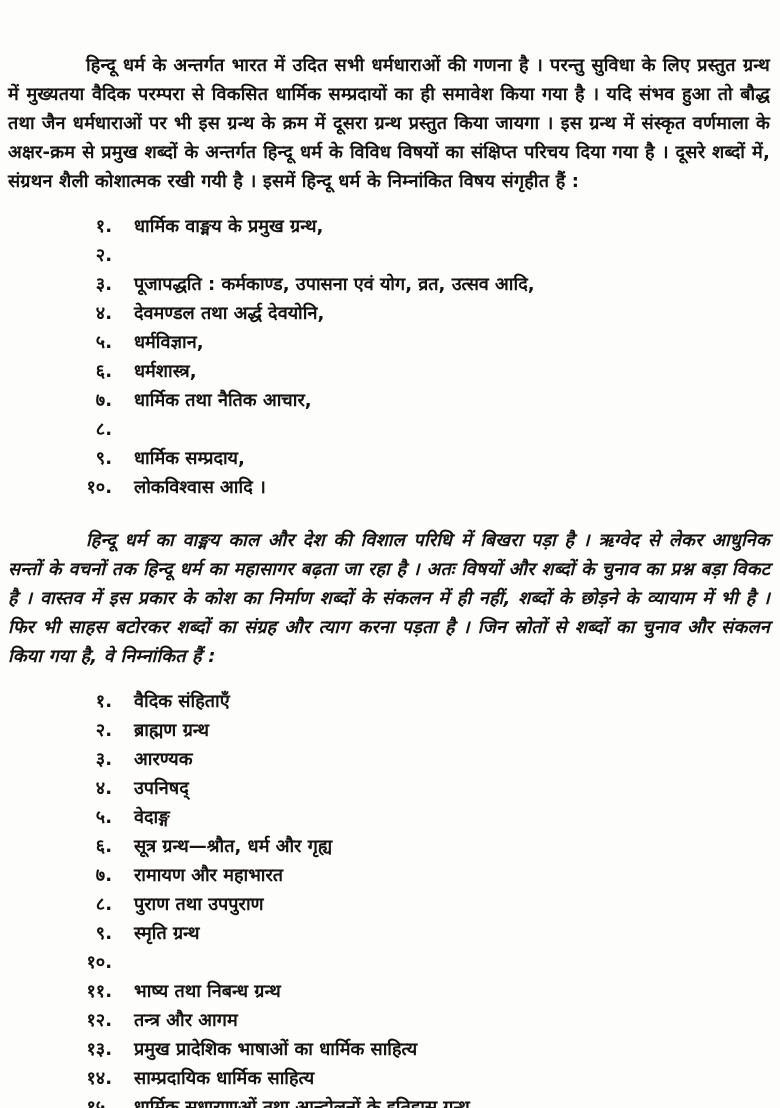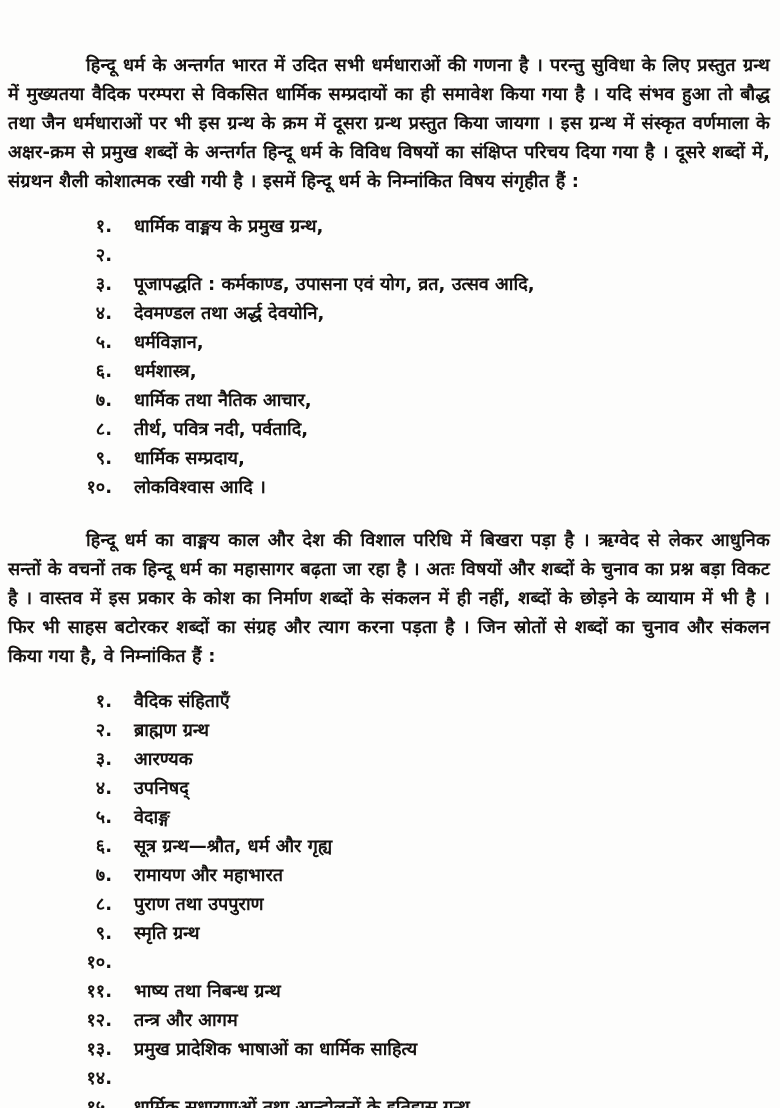--- a/index.html
+++ b/index.html
@@ -39,21 +39,21 @@
     align-items: baseline;
   }
   .list .num {
     min-width: 42px;
     text-align: right;
     flex: 0 0 auto;
   }
   .list .txt {
     margin-left: 22px;
   }
-  .gap-before-para { margin-top: 10px; }
+  .gap-before-para { margin-top: 10px; font-style: italic; }
 </style>
 </head>
 <body>
 
 <div class="page">
 
   <p class="para">हिन्दू धर्म के अन्तर्गत भारत में उदित सभी धर्मधाराओं की गणना है ।  परन्तु सुविधा के  लिए प्रस्तुत ग्रन्थ में मुख्यतया वैदिक परम्परा से विकसित धार्मिक सम्प्रदायों का ही समावेश  किया गया है ।  यदि  संभव हुआ तो बौद्ध तथा जैन धर्मधाराओं पर भी इस ग्रन्थ के क्रम में दूसरा ग्रन्थ प्रस्तुत  किया जायगा ।  इस ग्रन्थ में संस्कृत वर्णमाला के अक्षर-क्रम से प्रमुख शब्दों के अन्तर्गत हिन्दू धर्म के विविध विषयों का संक्षिप्त  परिचय दिया  गया  है । दूसरे शब्दों में, संग्रथन शैली कोशात्मक रखी गयी है । इसमें हिन्दू धर्म के निम्नांकित विषय संगृहीत हैं :</p>
 
   <ol class="list">
       <li>
@@ -78,21 +78,20 @@
       <li>
         <span class="num">६.</span>
         <span class="txt">धर्मशास्त्र,</span>
       </li>
       <li>
         <span class="num">७.</span>
         <span class="txt">धार्मिक तथा नैतिक आचार,</span>
       </li>
       <li>
         <span class="num">८.</span>
-        <span class="txt">तीर्थ, पवित्र नदी, पर्वतादि,</span>
       </li>
       <li>
         <span class="num">९.</span>
         <span class="txt">धार्मिक सम्प्रदाय,</span>
       </li>
       <li>
         <span class="num">१०.</span>
         <span class="txt">लोकविश्वास आदि ।</span>
       </li>
     </ol>
@@ -146,20 +145,21 @@
       <li>
         <span class="num">१२.</span>
         <span class="txt">तन्त्र और आगम</span>
       </li>
       <li>
         <span class="num">१३.</span>
         <span class="txt">प्रमुख प्रादेशिक भाषाओं का धार्मिक साहित्य</span>
       </li>
       <li>
         <span class="num">१४.</span>
+        <span class="txt">साम्प्रदायिक धार्मिक साहित्य</span>
       </li>
       <li>
         <span class="num">१५.</span>
         <span class="txt">धार्मिक सुधारणाओं तथा आन्दोलनों के इतिहास ग्रन्थ</span>
       </li>
     </ol>
 
 </div>
 
 </body></html>

